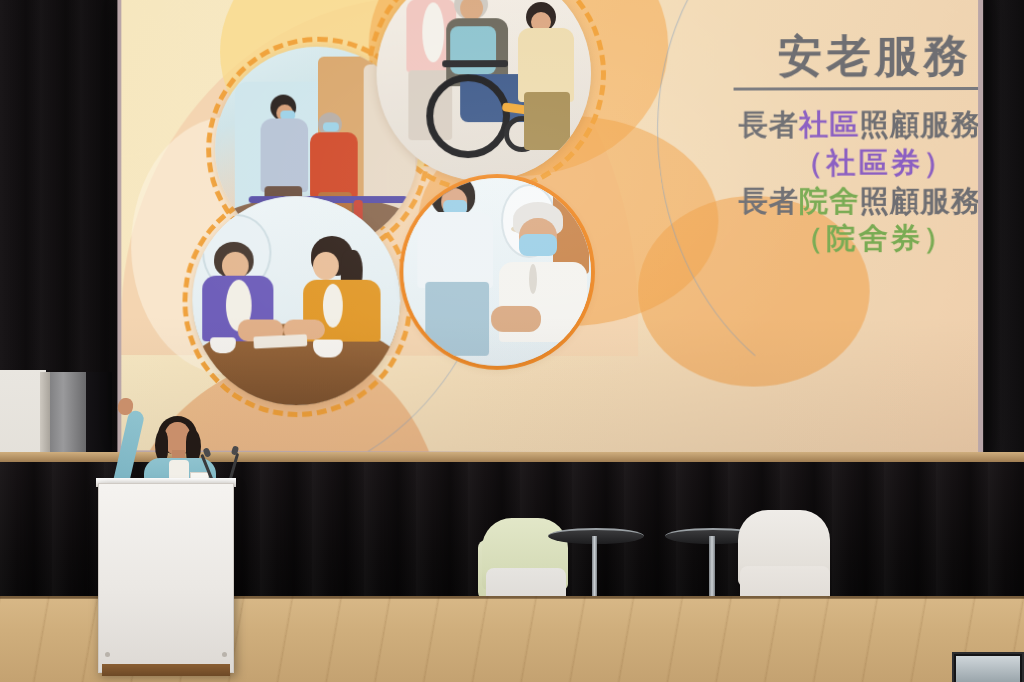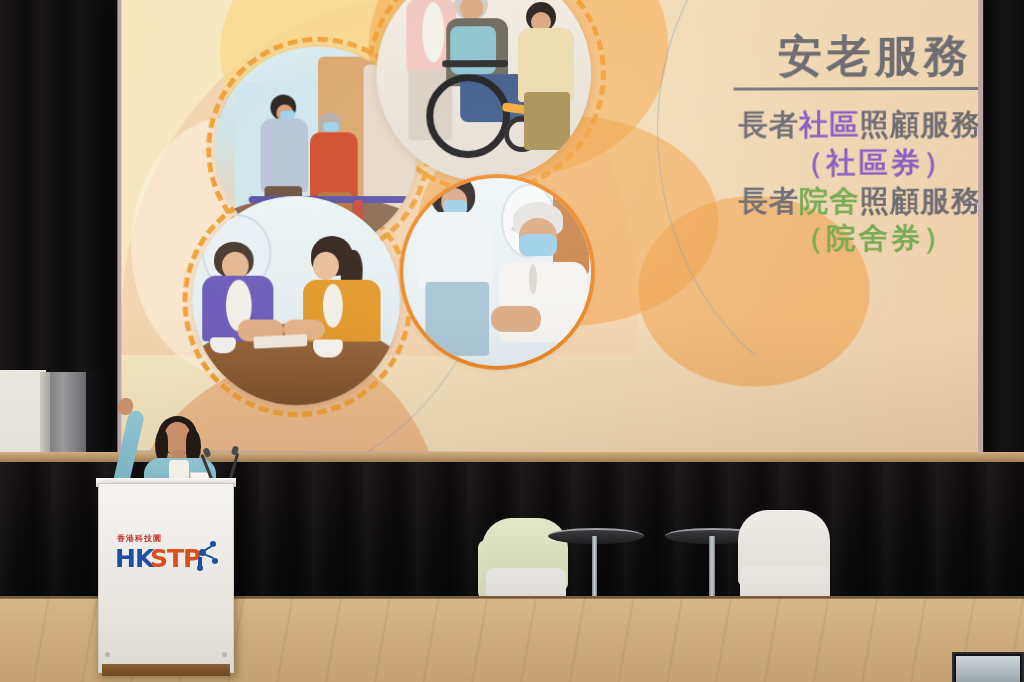--- a/index.html
+++ b/index.html
@@ -421,32 +421,17 @@
   <div class="mic" style="left:228px;top:452px;width:3px;height:30px;transform:rotate(16deg);"></div>
   <div class="mic-head" style="left:232px;top:446px;transform:rotate(16deg);"></div>
 
   <div class="podium-top"></div>
   <div class="podium">
     <div class="podium-screw" style="left:6px;top:168px;"></div>
     <div class="podium-screw" style="left:123px;top:168px;"></div>
   </div>
   <div class="podium-base"></div>
 
-  <div class="logo">
-    <div class="logo-cn">香港科技園</div>
-    <div class="logo-hk">HK</div>
-    <div class="logo-stp">STP</div>
-
-    <div>
-      <div class="logo-node" style="left:86px;top:16px;width:7px;height:7px;"></div>
-      <div class="logo-node" style="left:97px;top:8px;width:6px;height:6px;"></div>
-      <div class="logo-node" style="left:99px;top:25px;width:6px;height:6px;"></div>
-      <div class="logo-node" style="left:84px;top:32px;width:6px;height:6px;"></div>
-      <div class="logo-bar" style="left:89px;top:15px;width:10px;height:2px;transform:rotate(-32deg);"></div>
-      <div class="logo-bar" style="left:90px;top:22px;width:11px;height:2px;transform:rotate(22deg);"></div>
-      <div class="logo-bar" style="left:85px;top:24px;width:4px;height:9px;"></div>
-    </div>
-  </div>
 
   <div class="monitor"></div>
   <div class="monitor-scr"></div>
 
 </div>
 
 </body></html>

